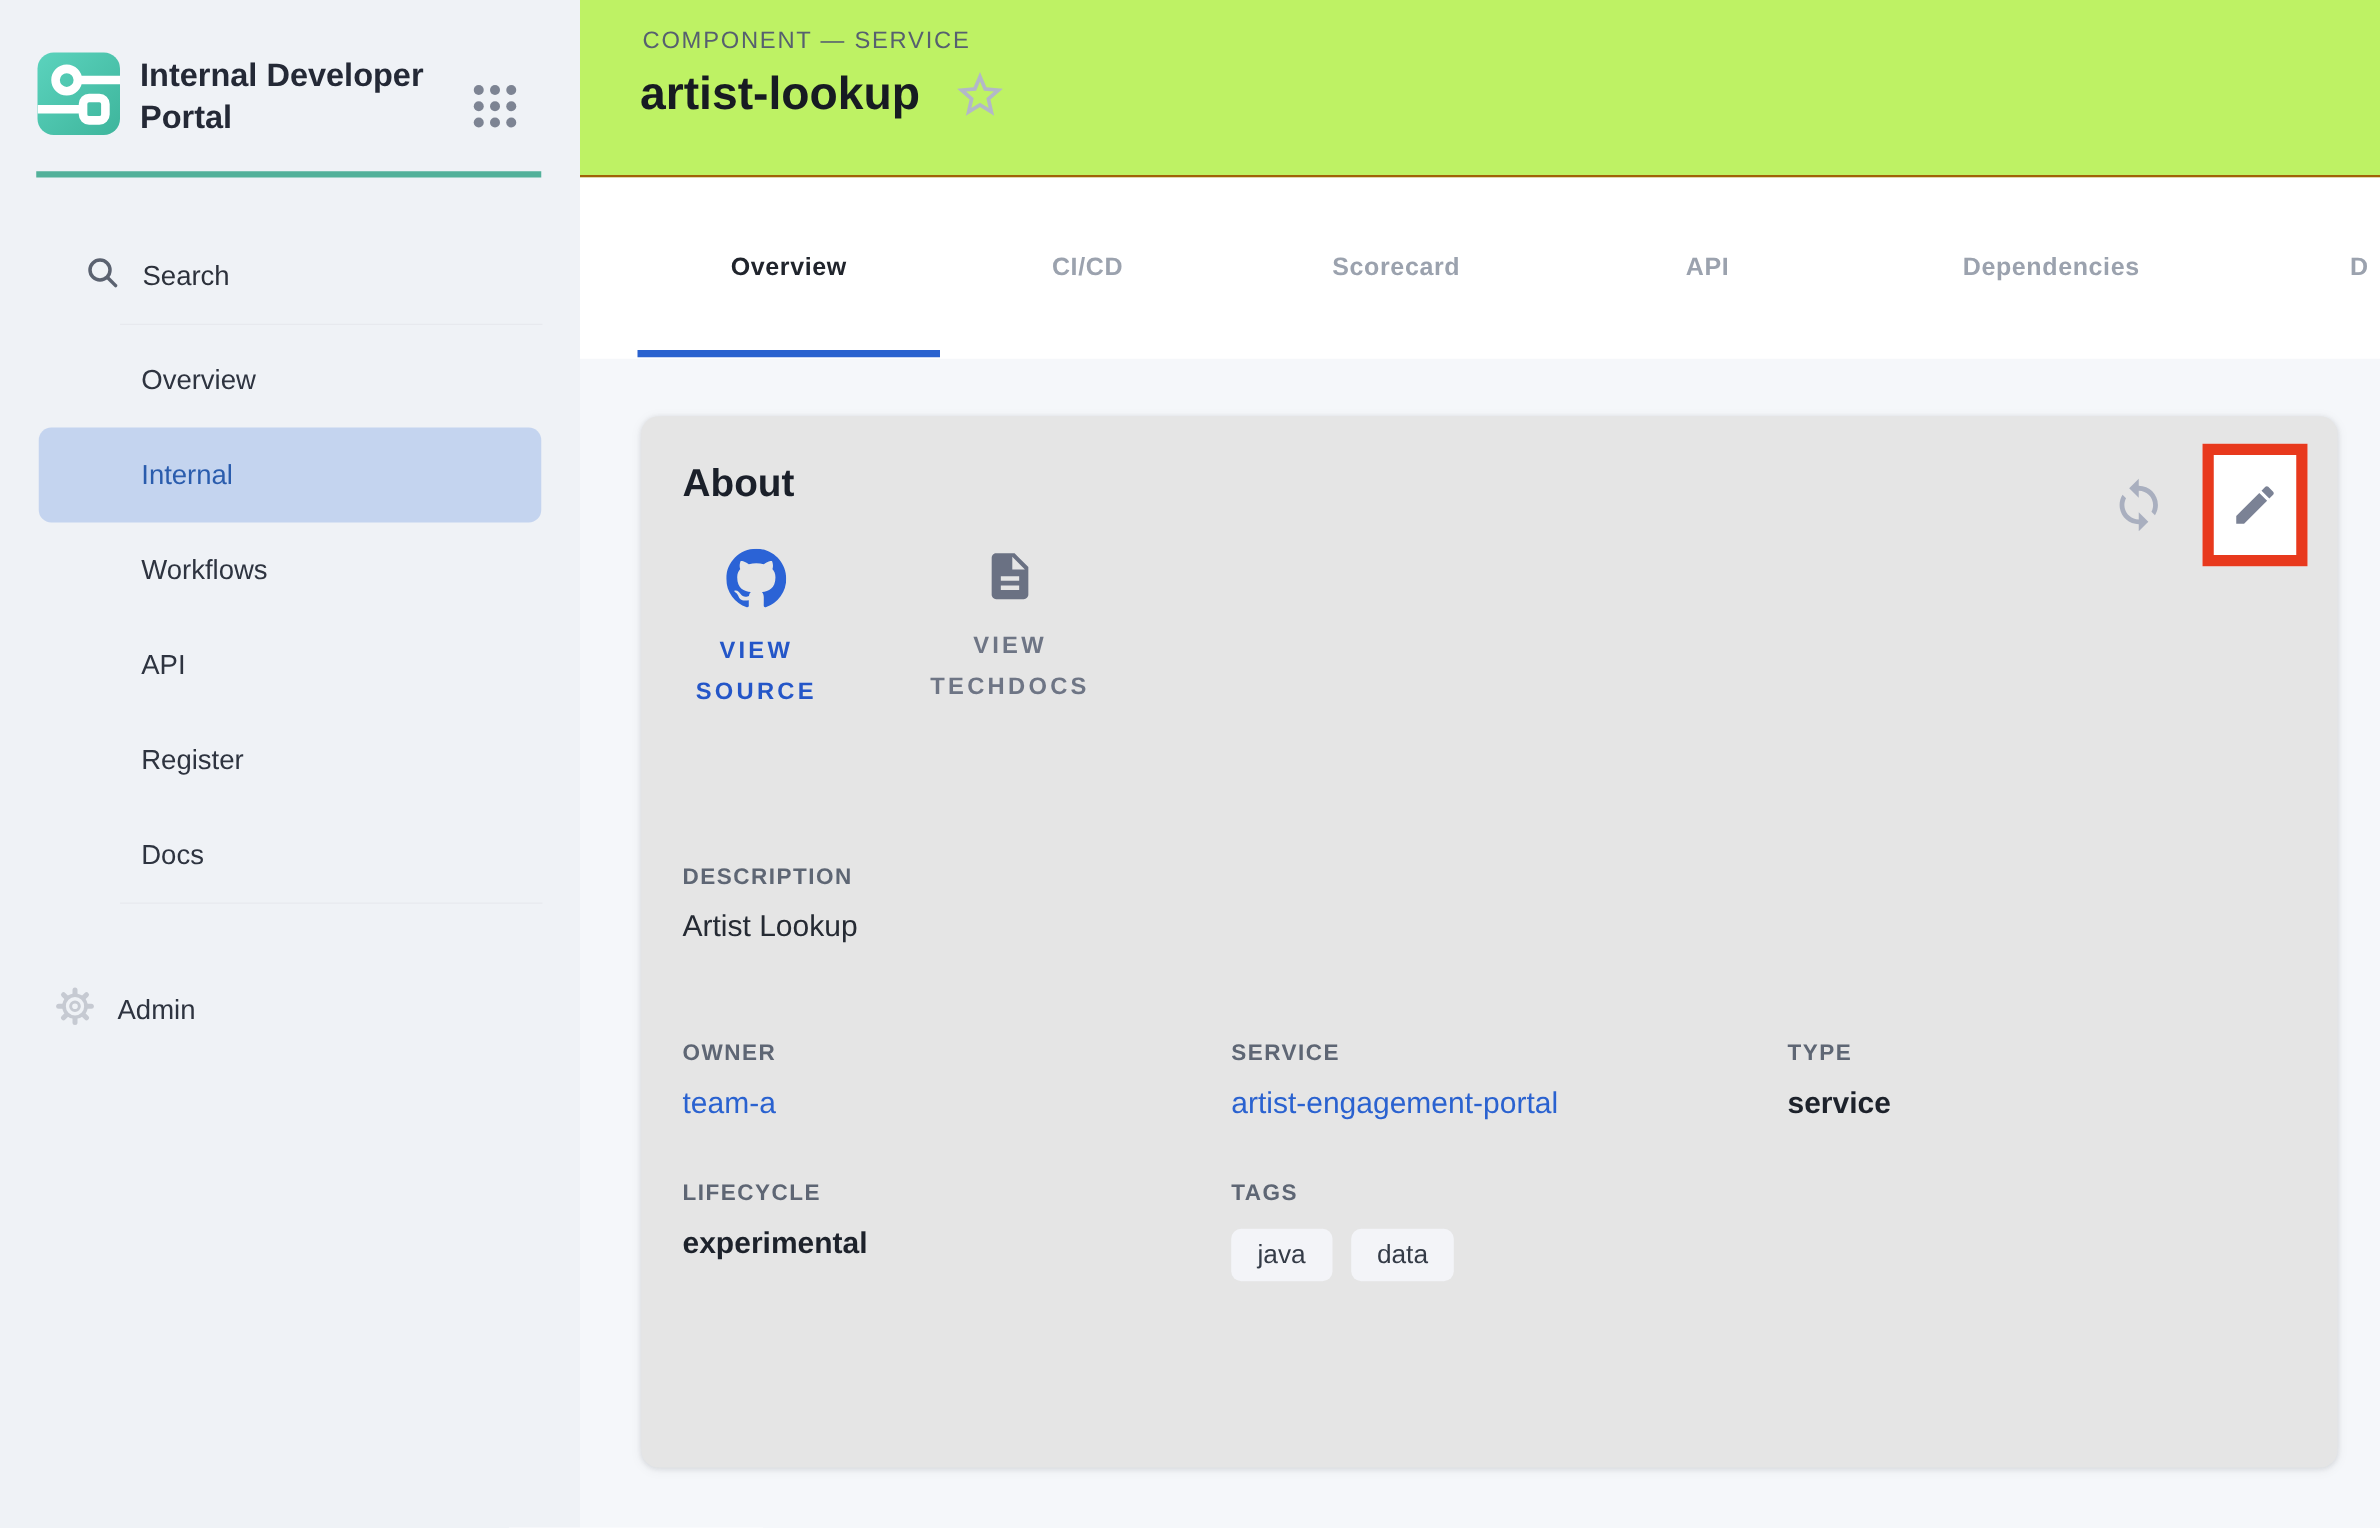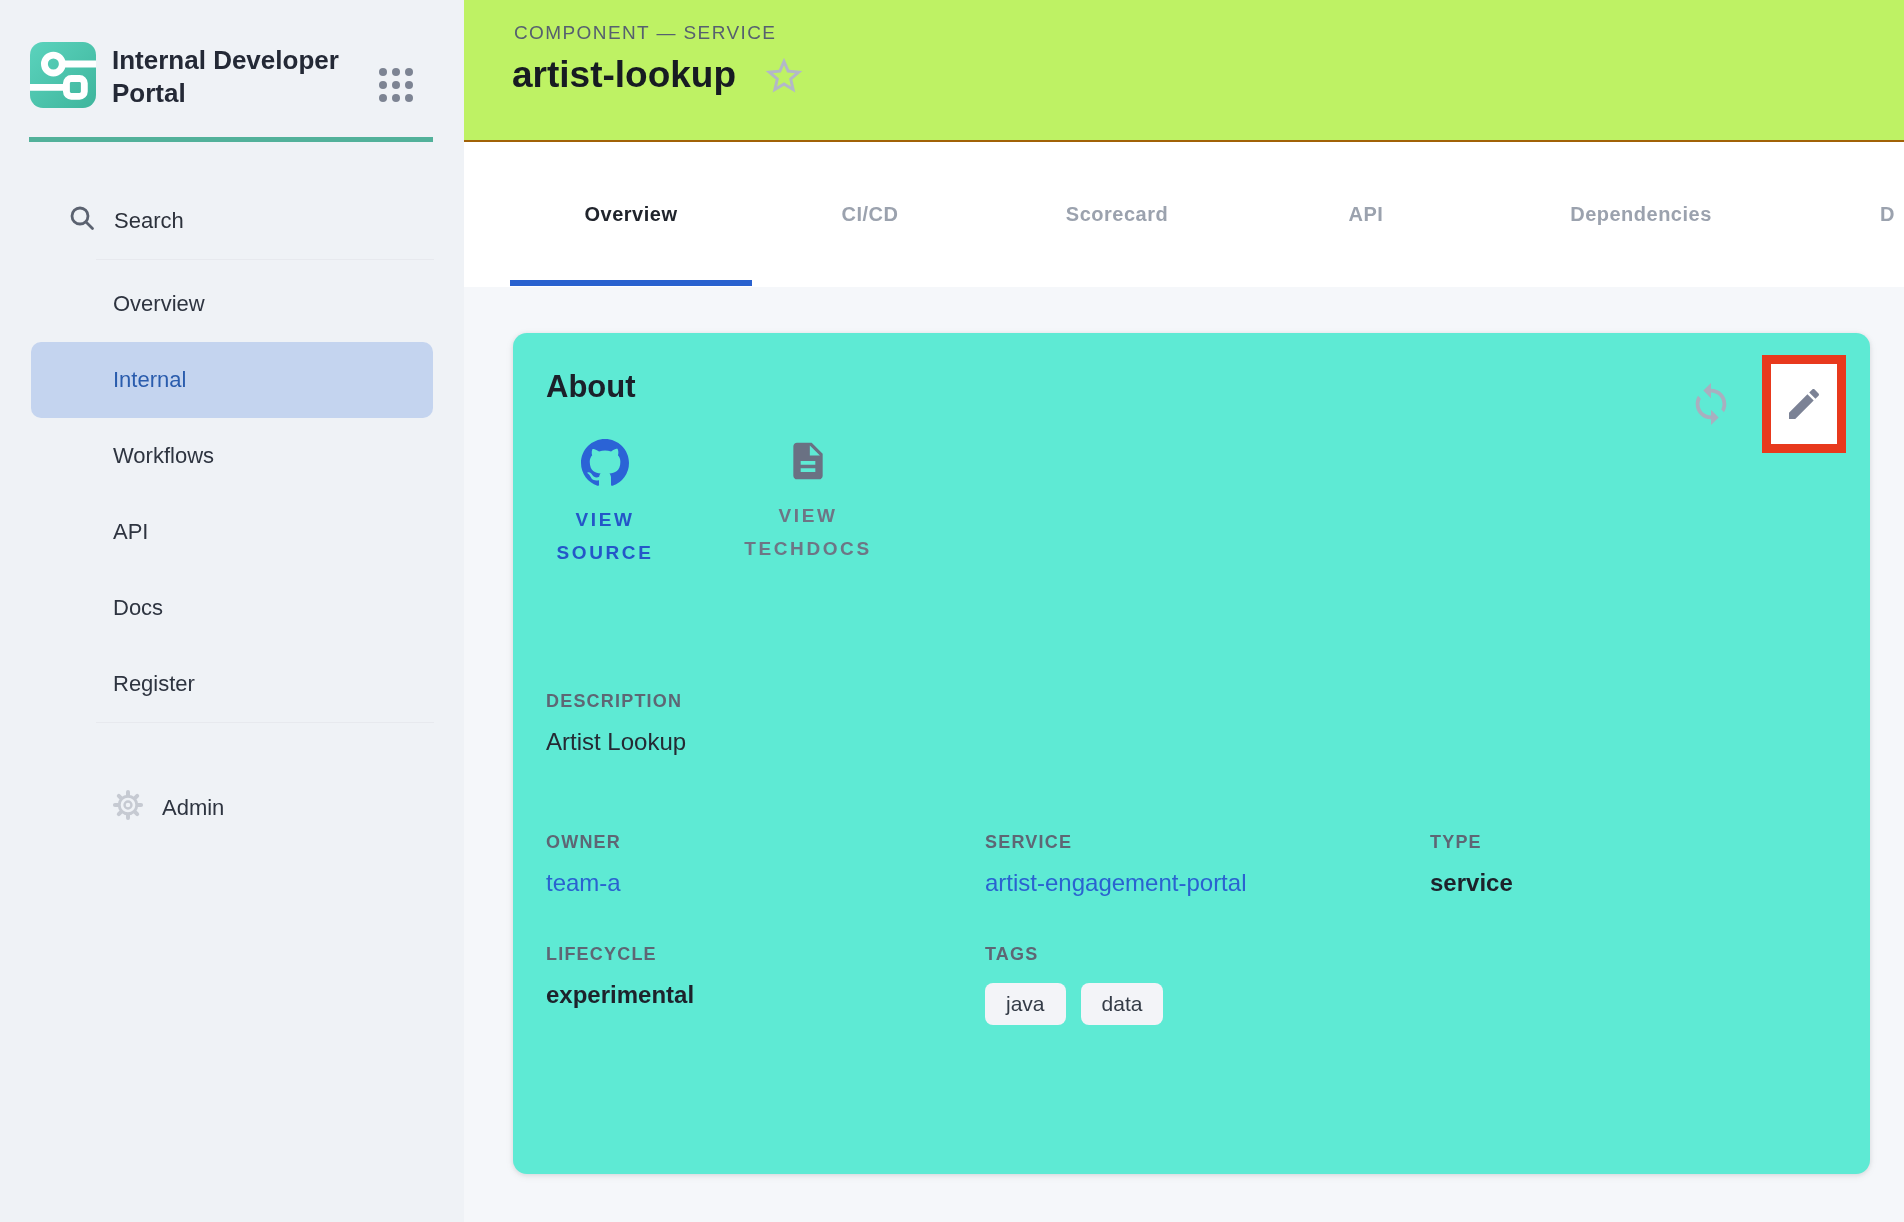--- a/index.html
+++ b/index.html
@@ -24,22 +24,22 @@
                 font-size:22px; color:#2c313b; cursor:pointer; }
   .thin-rule { position:absolute; left:96px; width:338px; height:1px; background:#e7e9ee; }
   .rule-1 { top:259px; } .rule-2 { top:722px; }
 
   .nav { position:absolute; left:31px; top:266px; width:402px; }
   .nav-item { height:76px; display:flex; align-items:center; padding-left:82px;
               font-size:22px; color:#2e3440; border-radius:10px; cursor:pointer; }
   .nav-item.active { background:#c4d4ef; color:#2a5cad; }
 
   .admin-row { position:absolute; left:0; top:780px; width:464px; height:56px;
-               display:flex; align-items:center; padding-left:88px; gap:18px;
-               font-size:22px; color:#2e3440; cursor:pointer;margin-left:24px; }
+               display:flex; align-items:center; padding-left:44px; gap:18px;
+               font-size:22px; color:#2e3440; cursor:pointer; }
 
   
   .main { position:absolute; left:464px; top:0; width:1440px; height:1222px; }
   .header { position:relative; height:142px; background:#bef264; border-bottom:2px solid #a16207; }
   .breadcrumb { position:absolute; left:50px; top:22px; font-size:19px; letter-spacing:1.4px;
                 color:#56606f; }
   .title-row { position:absolute; left:48px; top:54px; display:flex; gap:26px; }
   .page-title { font-size:37px; font-weight:700; color:#171b22; }
   .star-btn { display:flex; align-items:center; cursor:pointer; }
 
@@ -51,21 +51,21 @@
   .tab.active::after { content:""; position:absolute; left:0; right:0; bottom:0;
                        height:6px; background:#2a62cf; }
   .tab-1 { left:46px;   width:242px; }
   .tab-2 { left:286px;  width:240px; }
   .tab-3 { left:533px;  width:240px; }
   .tab-4 { left:782px;  width:240px; }
   .tab-5 { left:1057px; width:240px; }
   .tab-6 { left:1416px; width:120px; justify-content:flex-start; }
 
   .content { position:absolute; left:0; top:287px; width:1440px; height:935px; background:#f5f7fa; }
-  .card { position:absolute; left:49px; top:46px; width:1357px; height:841px; background:#5eead4;
+  .card { position:absolute; left:49px; top:46px; width:1357px; height:841px; background:#e5e5e5;
           border-radius:14px; box-shadow:0 1px 4px rgba(25,30,40,.10), 0 2px 10px rgba(25,30,40,.06); }
   .card-title { position:absolute; left:33px; top:36px; font-size:31px; font-weight:700; color:#1b202a; }
 
   .card-actions { position:absolute; right:24px; top:22px; height:98px;
                   display:flex; align-items:center; gap:28px; }
   .icon-btn { display:flex; align-items:center; justify-content:center; cursor:pointer; }
   .annotation-box { width:84px; height:98px; border:9px solid #e8391d; background:#fff;
                     display:flex; align-items:center; justify-content:center; }
 
   .links-row { position:absolute; left:33px; top:106px; display:flex; gap:60px; }
@@ -130,22 +130,22 @@
     </span>
     <span>Search</span>
   </div>
   <div class="thin-rule rule-1"></div>
 
   <div class="nav">
     <div class="nav-item">Overview</div>
     <div class="nav-item active">Internal</div>
     <div class="nav-item">Workflows</div>
     <div class="nav-item">API</div>
+    <div class="nav-item">Register</div>
     <div class="nav-item">Docs</div>
-    <div class="nav-item">Register</div>
   </div>
   <div class="thin-rule rule-2"></div>
 
   <div class="admin-row">
     <span>
       <svg width="32" height="32" viewBox="0 0 24 24" fill="none">
         <g stroke="#c6cad2" stroke-linecap="round">
           <circle cx="12" cy="12" r="6.6" stroke-width="2.2"></circle>
           <circle cx="12" cy="12" r="2.6" stroke-width="1.8"></circle>
           <line x1="12" y1="2.2" x2="12" y2="4.6" stroke-width="3"></line>

